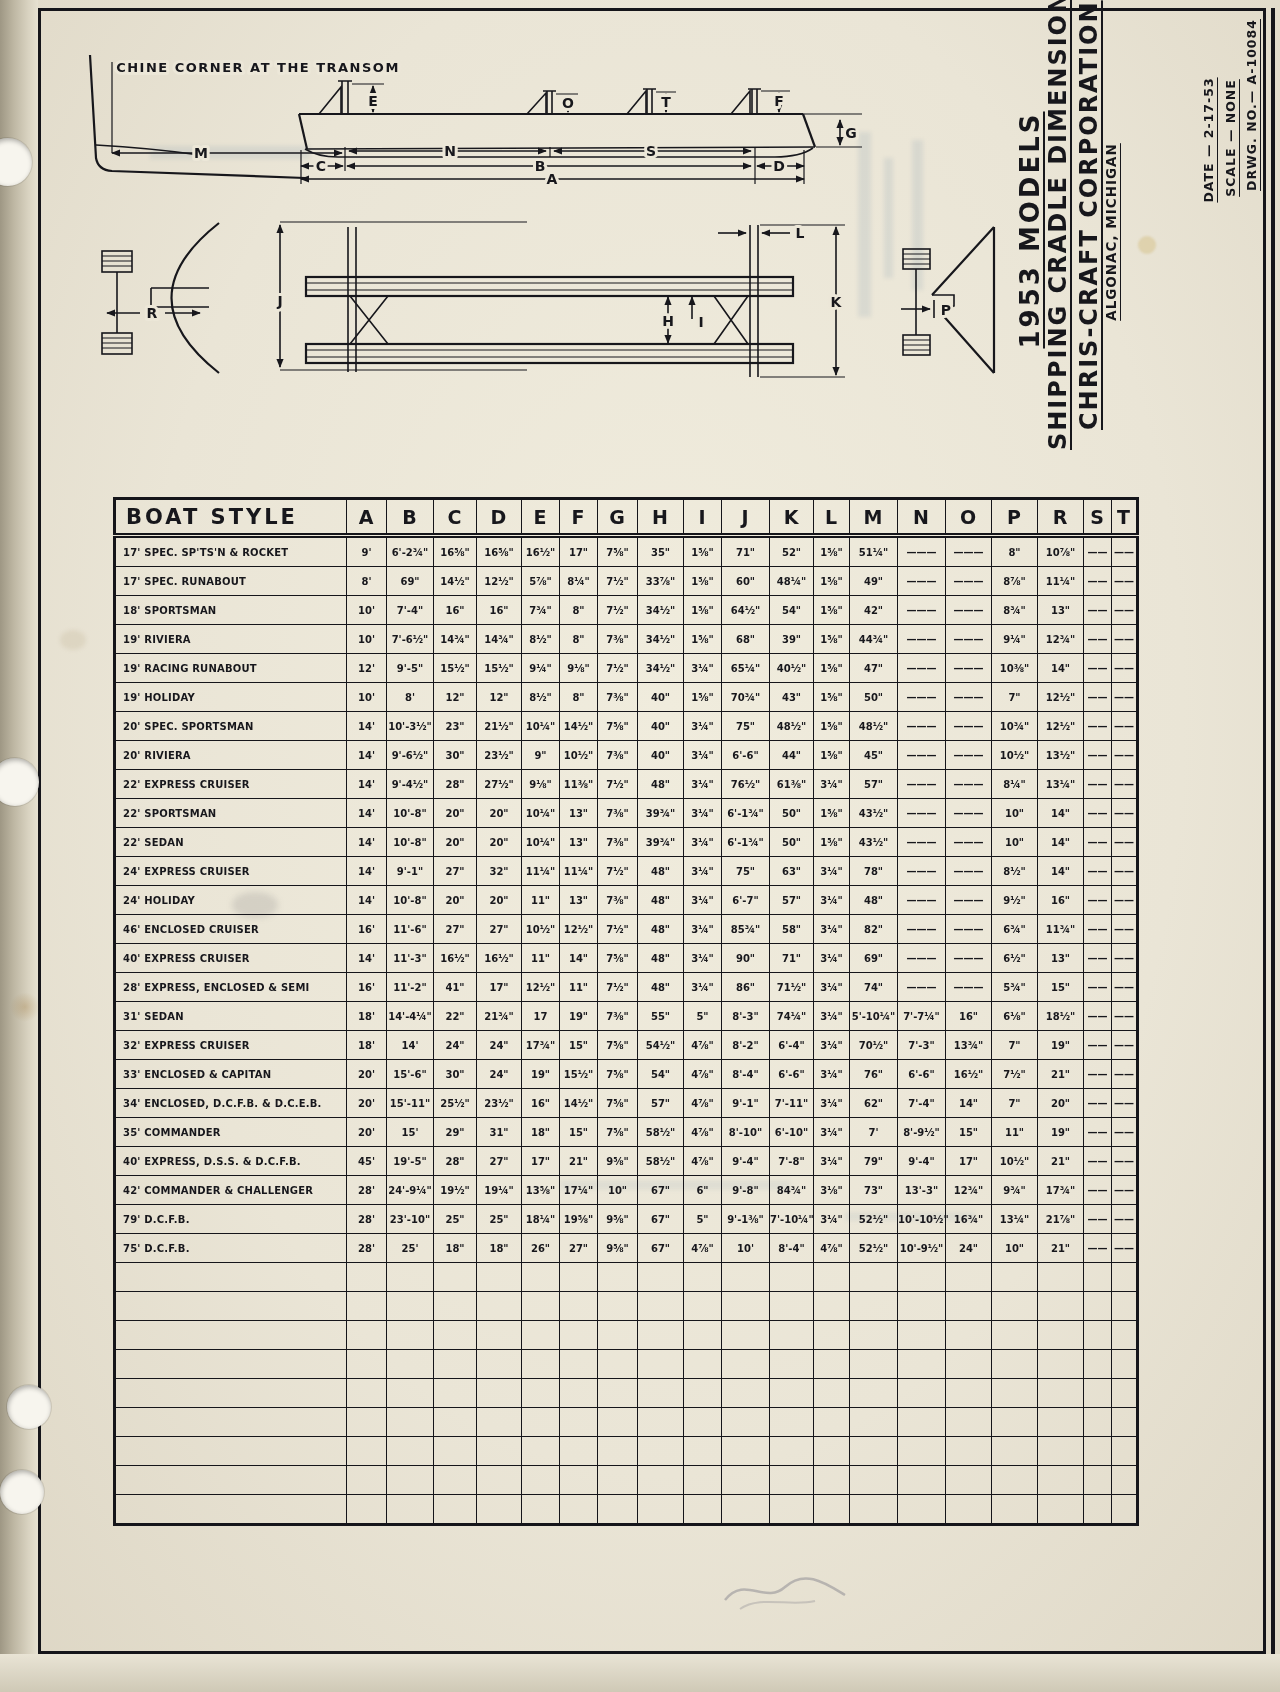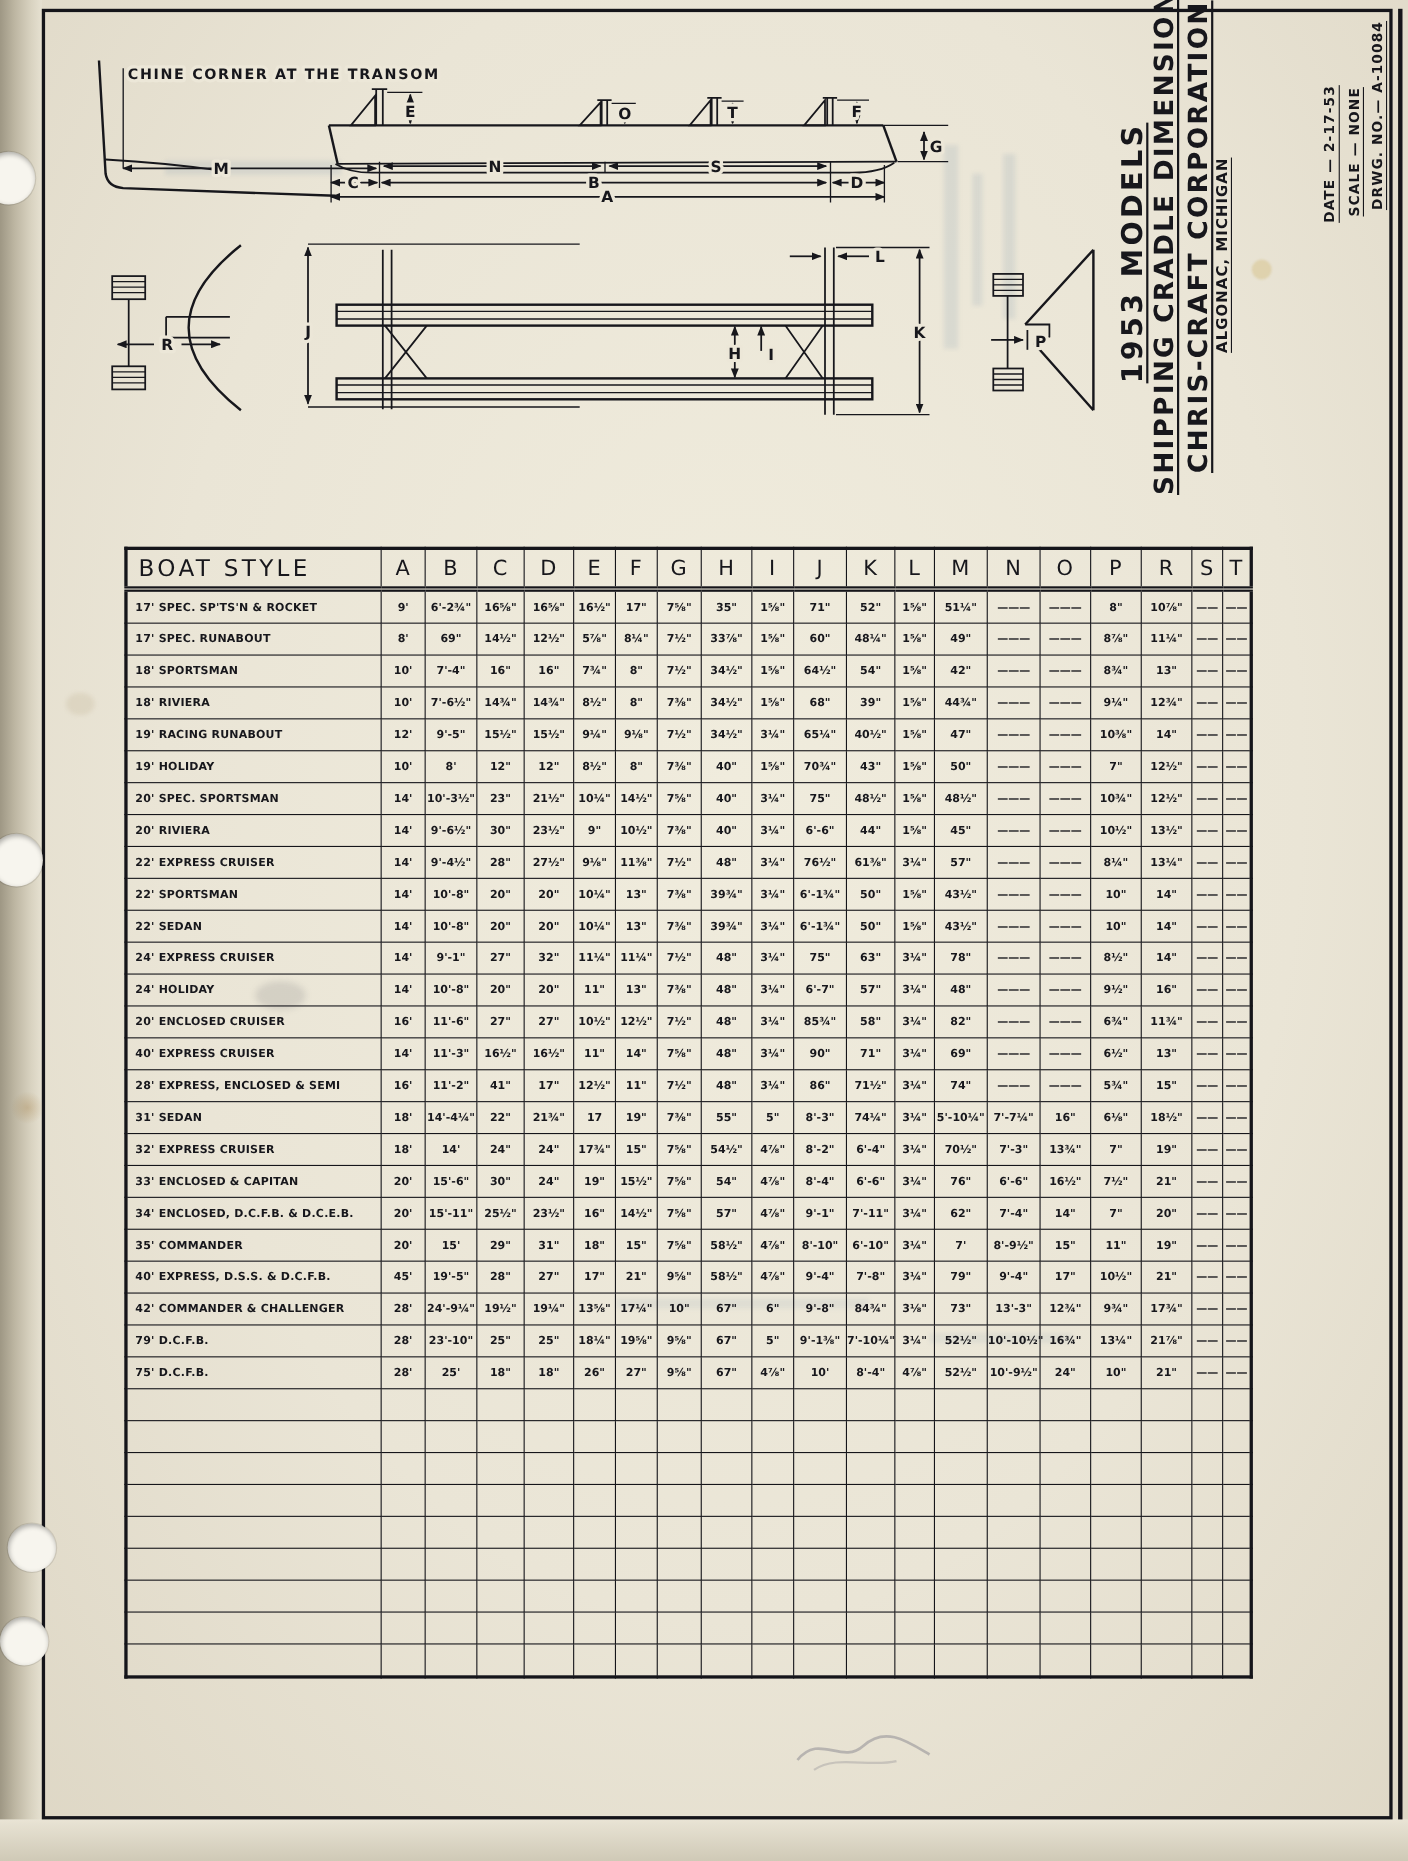--- a/index.html
+++ b/index.html
@@ -20,21 +20,21 @@
   .stain{position:absolute;border-radius:50%;}
   
   .rot{position:absolute;transform:rotate(-90deg);transform-origin:center;
        font-weight:bold;white-space:nowrap;text-align:center;text-decoration:underline;
        text-underline-offset:4px;}
   
   table.dims{position:absolute;left:113px;top:497px;width:1026px;border-collapse:collapse;
        table-layout:fixed;border:3px solid #15151a;}
   table.dims th,table.dims td{border:1.6px solid #15151a;padding:0;text-align:center;
        vertical-align:middle;white-space:nowrap;overflow:visible;}
-  table.dims th{height:33px;font-size:19px;font-weight:normal;letter-spacing:1px;
+  table.dims th{height:33px;font-size:19px;font-weight:bold;letter-spacing:1px;
        border-bottom:5px double #15151a;}
   table.dims th.boatstyle-h{text-align:left;padding-left:10px;font-size:21px;letter-spacing:3px;}
   table.dims td{height:28px;font-size:10px;font-weight:bold;}
   table.dims td.style-cell{text-align:left;padding-left:7px;font-size:10px;letter-spacing:.2px;}
   
   svg.diag{position:absolute;left:0;top:0;}
   svg.diag text{font-family:"DejaVu Sans",sans-serif;font-weight:bold;fill:#17171c;
        paint-order:stroke;stroke:#ece7d8;stroke-width:6px;stroke-linejoin:round;text-anchor:middle;}
   svg.diag .thick{stroke:#17171c;stroke-width:2.2;fill:none;}
   svg.diag .mid{stroke:#17171c;stroke-width:1.6;fill:none;}
@@ -291,21 +291,21 @@
         <td>1⅝"</td>
         <td>42"</td>
         <td>———</td>
         <td>———</td>
         <td>8¾"</td>
         <td>13"</td>
         <td>——</td>
         <td>——</td>
       </tr>
       <tr>
-        <td class="style-cell">18' RIVIERA</td>
+        <td class="style-cell">19' RIVIERA</td>
         <td>10'</td>
         <td>7'-6½"</td>
         <td>14¾"</td>
         <td>14¾"</td>
         <td>8½"</td>
         <td>8"</td>
         <td>7⅜"</td>
         <td>34½"</td>
         <td>1⅝"</td>
         <td>68"</td>
@@ -511,21 +511,21 @@
         <td>3¼"</td>
         <td>48"</td>
         <td>———</td>
         <td>———</td>
         <td>9½"</td>
         <td>16"</td>
         <td>——</td>
         <td>——</td>
       </tr>
       <tr>
-        <td class="style-cell">20' ENCLOSED CRUISER</td>
+        <td class="style-cell">46' ENCLOSED CRUISER</td>
         <td>16'</td>
         <td>11'-6"</td>
         <td>27"</td>
         <td>27"</td>
         <td>10½"</td>
         <td>12½"</td>
         <td>7½"</td>
         <td>48"</td>
         <td>3¼"</td>
         <td>85¾"</td>

